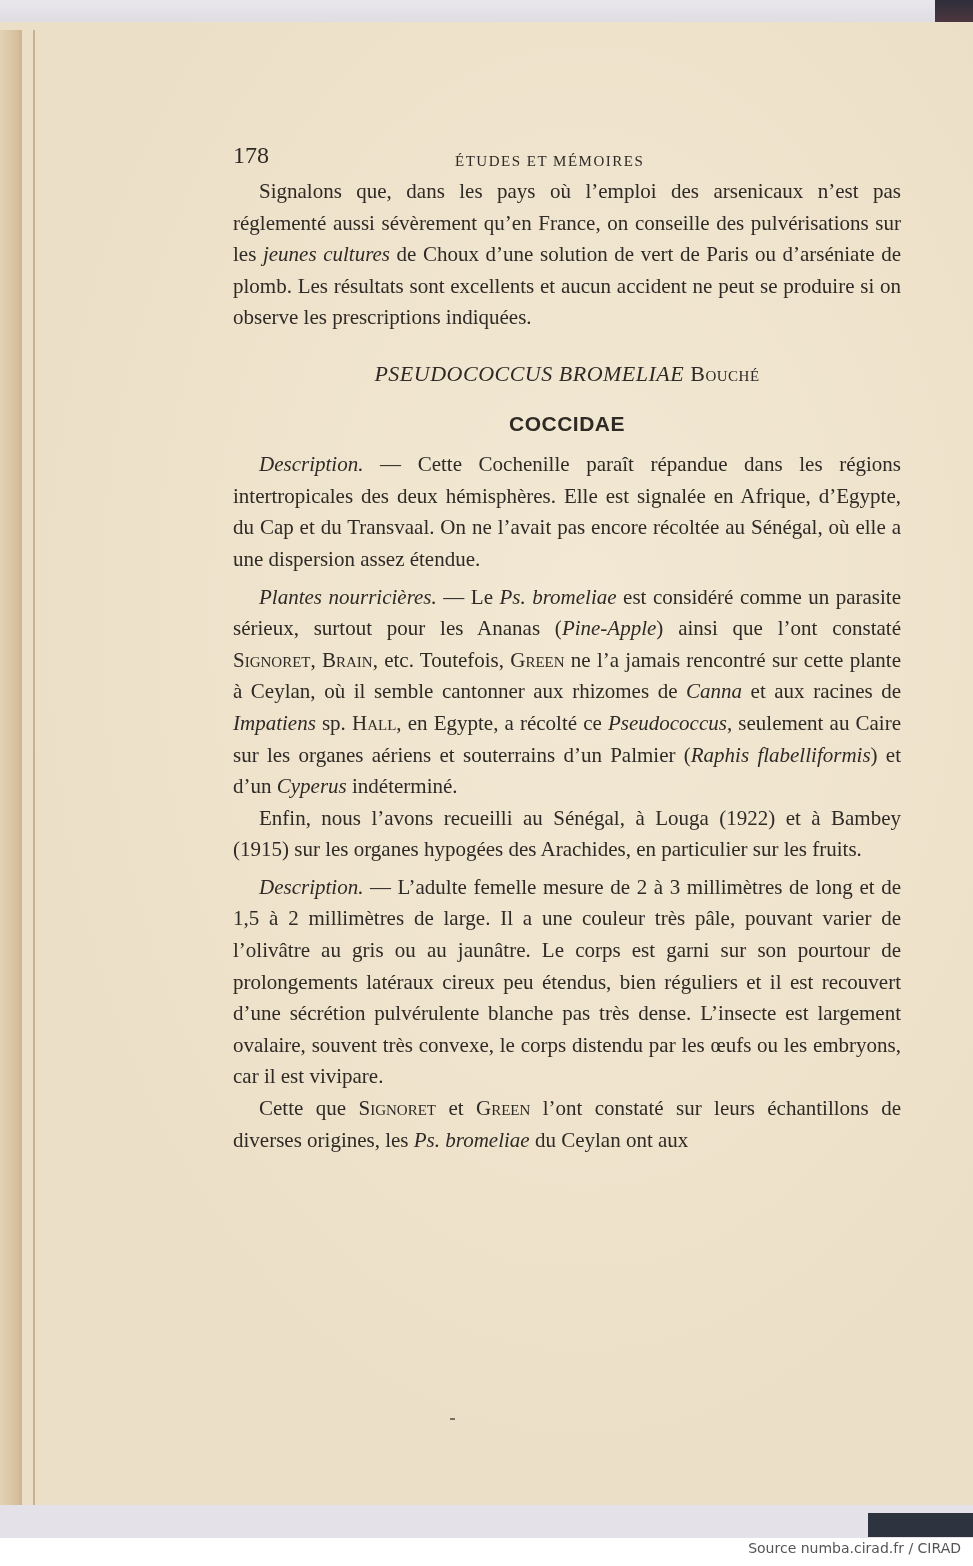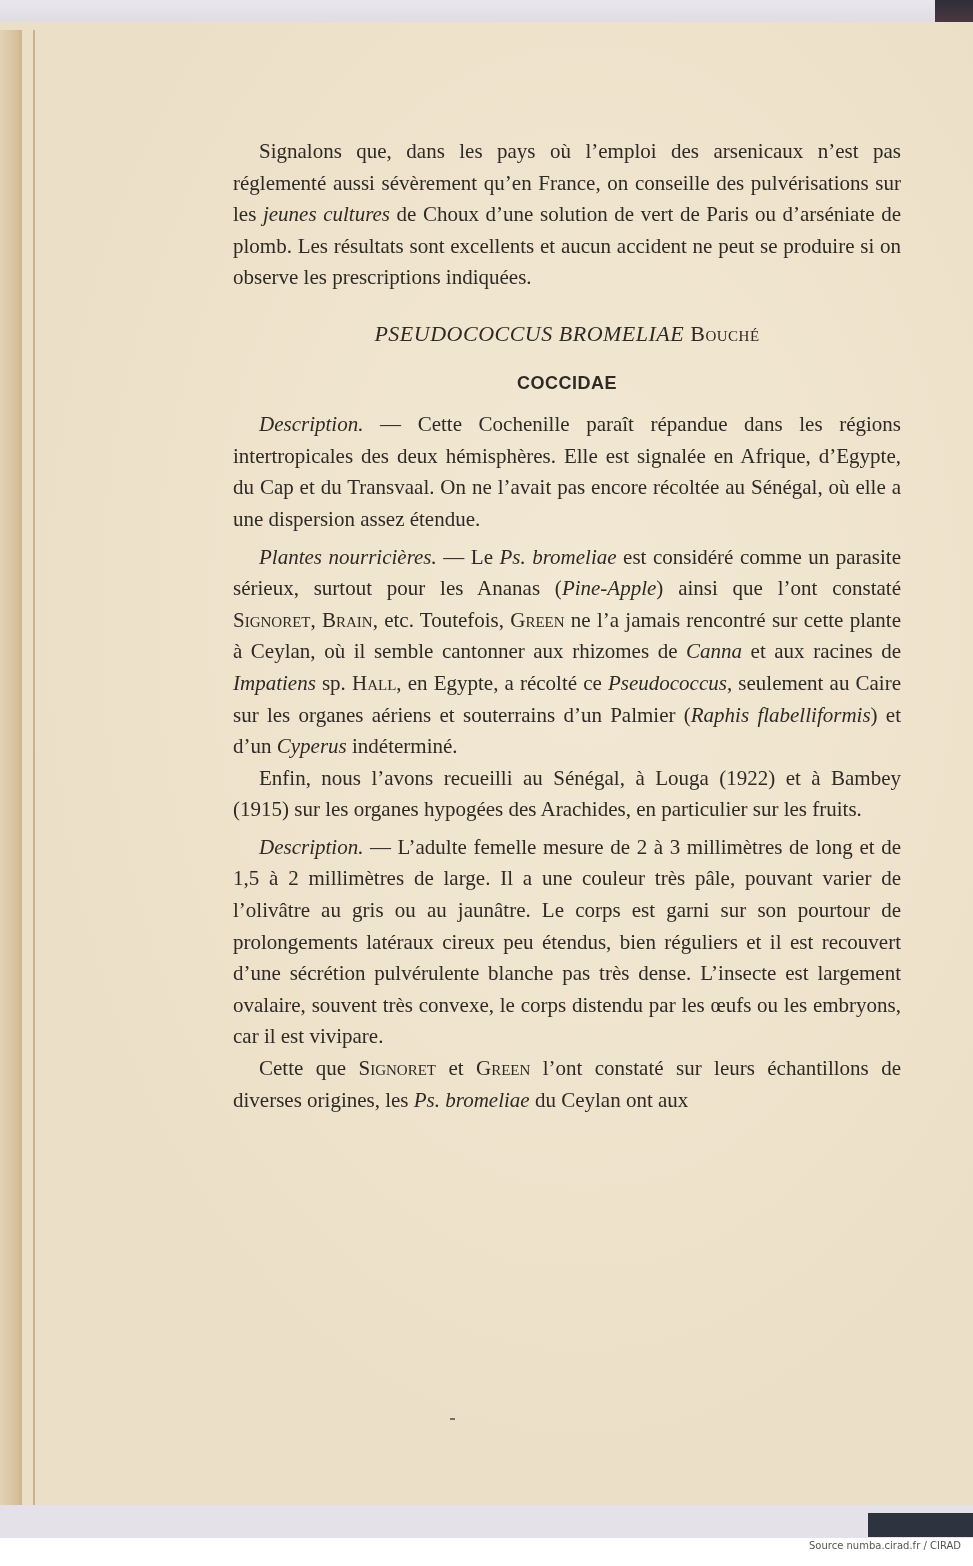--- a/index.html
+++ b/index.html
@@ -56,44 +56,48 @@
   p { margin:0; text-align:justify; }
   p.indent { text-indent:26px; }
   .para-gap { margin-top:6px; }
   .species-title {
     text-align:center; font-style:italic; font-size:22px;
     margin-top:24px; margin-bottom:18px; letter-spacing:0.5px;
   }
   .species-title .author { font-style:normal; font-variant:small-caps; }
   .family-title {
     text-align:center; font-family:"Liberation Sans", sans-serif;
-    font-weight:bold; font-size:18px; margin-bottom:10px; letter-spacing:0.5px;
+    font-weight:bold; font-size:21px; margin-bottom:10px; letter-spacing:0.5px;
   }
   i, .it { font-style:italic; }
   .sc { font-variant:small-caps; }
   .bottom-dash {
     position:absolute; left:450px; top:1418px; width:5px; height:2px; background:#7a6e62;
   }
   .source {
     position:absolute; right:12px; top:1540px;
-    font-family:"DejaVu Sans", sans-serif; font-size:10px; color:#555555;
+    font-family:"DejaVu Sans", sans-serif; font-size:14px; color:#555555;
   }
 </style>
 </head>
 <body>
 
 <div class="backdrop-top"></div>
 <div class="dark-corner-top"></div>
 <div class="page"></div>
 <div class="page-left-edge"></div>
 <div class="page-left-line"></div>
 <div class="backdrop-bottom"></div>
 <div class="dark-corner-bottom"></div>
 
 <div class="text-block">
+  <div class="running-head">
+    <span class="folio">178</span>
+    <span class="head-title">ÉTUDES ET MÉMOIRES</span>
+  </div>
 
   <p class="indent"><span>Signalons que, dans les pays où l’emploi des arsenicaux n’est pas réglementé aussi sévèrement qu’en France, on conseille des pulvérisations sur les </span><i>jeunes cultures</i><span> de Choux d’une solution de vert de Paris ou d’arséniate de plomb. Les résultats sont excellents et aucun accident ne peut se produire si on observe les prescriptions indiquées.</span></p>
 
   <div class="species-title"><span>PSEUDOCOCCUS BROMELIAE</span> <span class="author">Bouché</span></div>
 
   <div class="family-title">COCCIDAE</div>
 
   <p class="indent"><i>Description.</i><span> — Cette Cochenille paraît répandue dans les régions intertropicales des deux hémisphères. Elle est signalée en Afrique, d’Egypte, du Cap et du Transvaal. On ne l’avait pas encore récoltée au Sénégal, où elle a une dispersion assez étendue.</span></p>
 
   <p class="indent para-gap"><i>Plantes nourricières.</i><span> — Le </span><i>Ps. bromeliae</i><span> est considéré comme un parasite sérieux, surtout pour les Ananas (</span><i>Pine-Apple</i><span>) ainsi que l’ont constaté </span><span class="sc">Signoret</span><span>, </span><span class="sc">Brain</span><span>, etc. Toutefois, </span><span class="sc">Green</span><span> ne l’a jamais rencontré sur cette plante à Ceylan, où il semble cantonner aux rhizomes de </span><i>Canna</i><span> et aux racines de </span><i>Impatiens</i><span> sp. </span><span class="sc">Hall</span><span>, en Egypte, a récolté ce </span><i>Pseudococcus</i><span>, seulement au Caire sur les organes aériens et souterrains d’un Palmier (</span><i>Raphis flabelliformis</i><span>) et d’un </span><i>Cyperus</i><span> indéterminé.</span></p>

